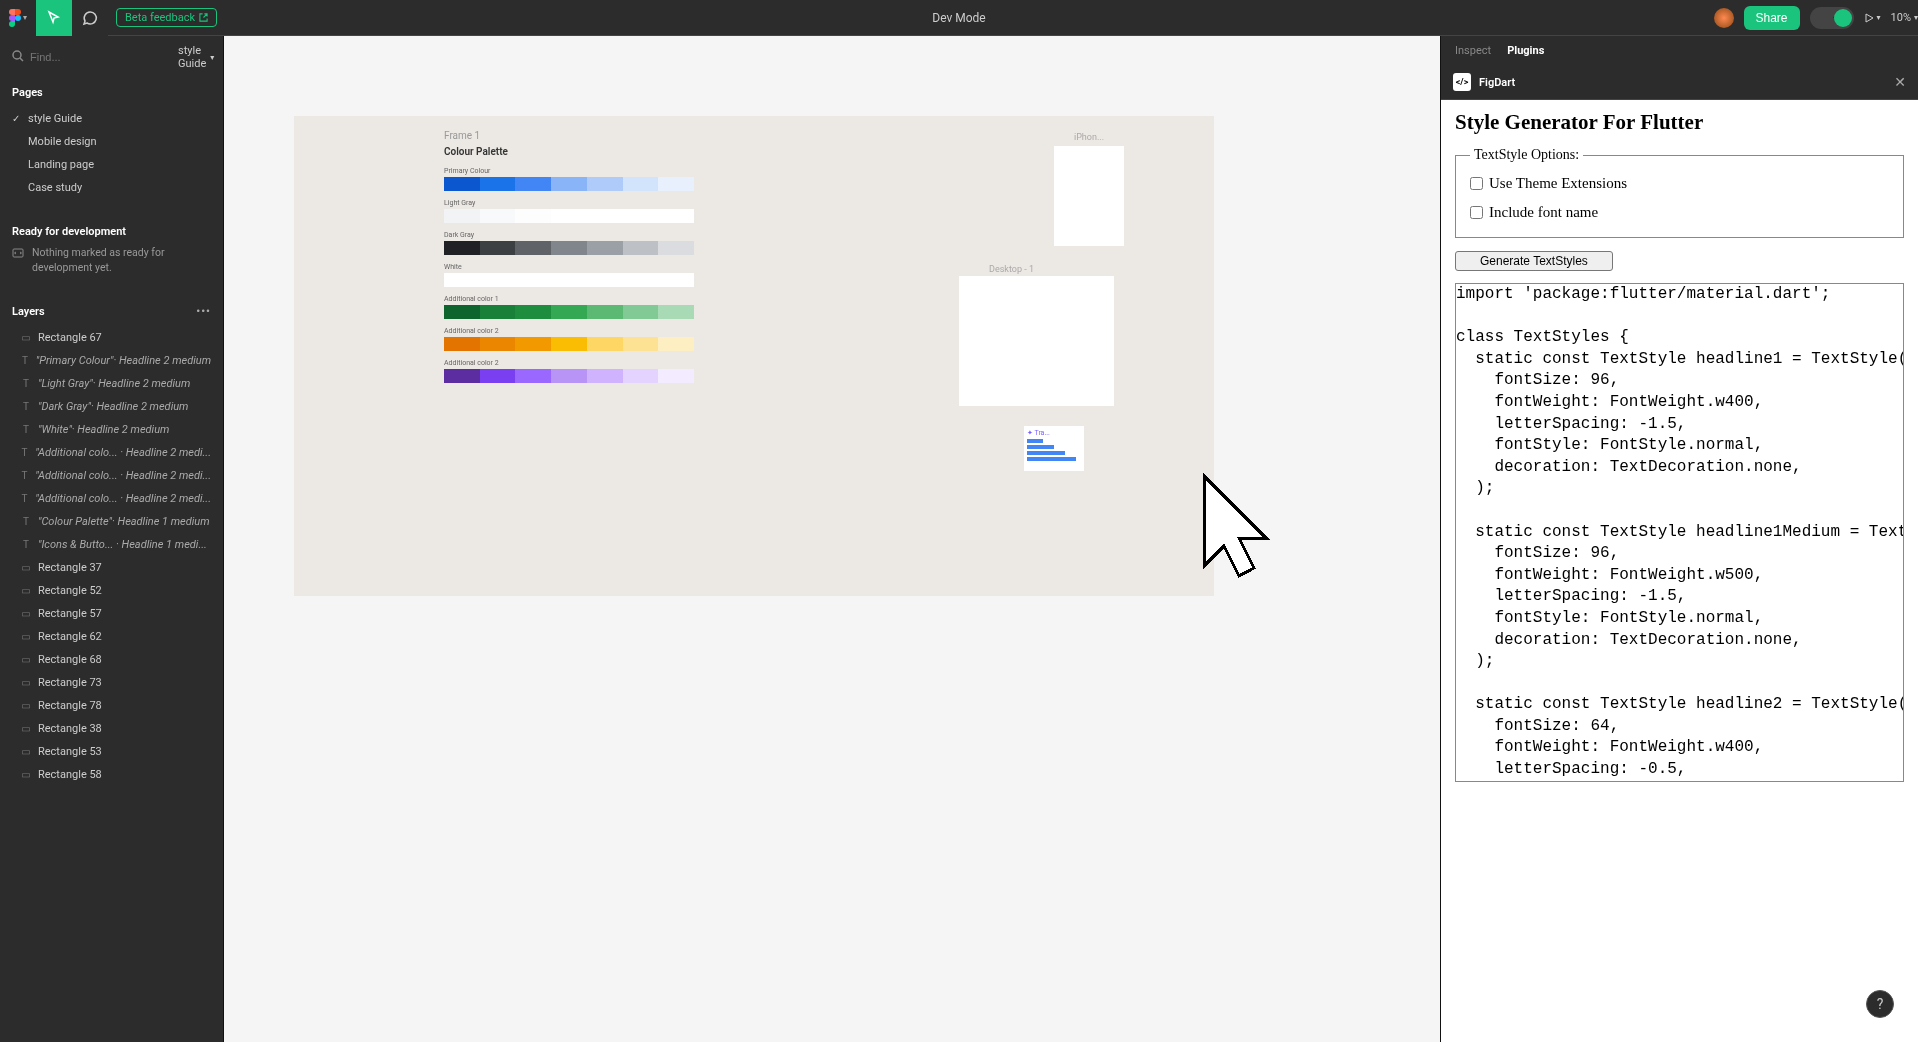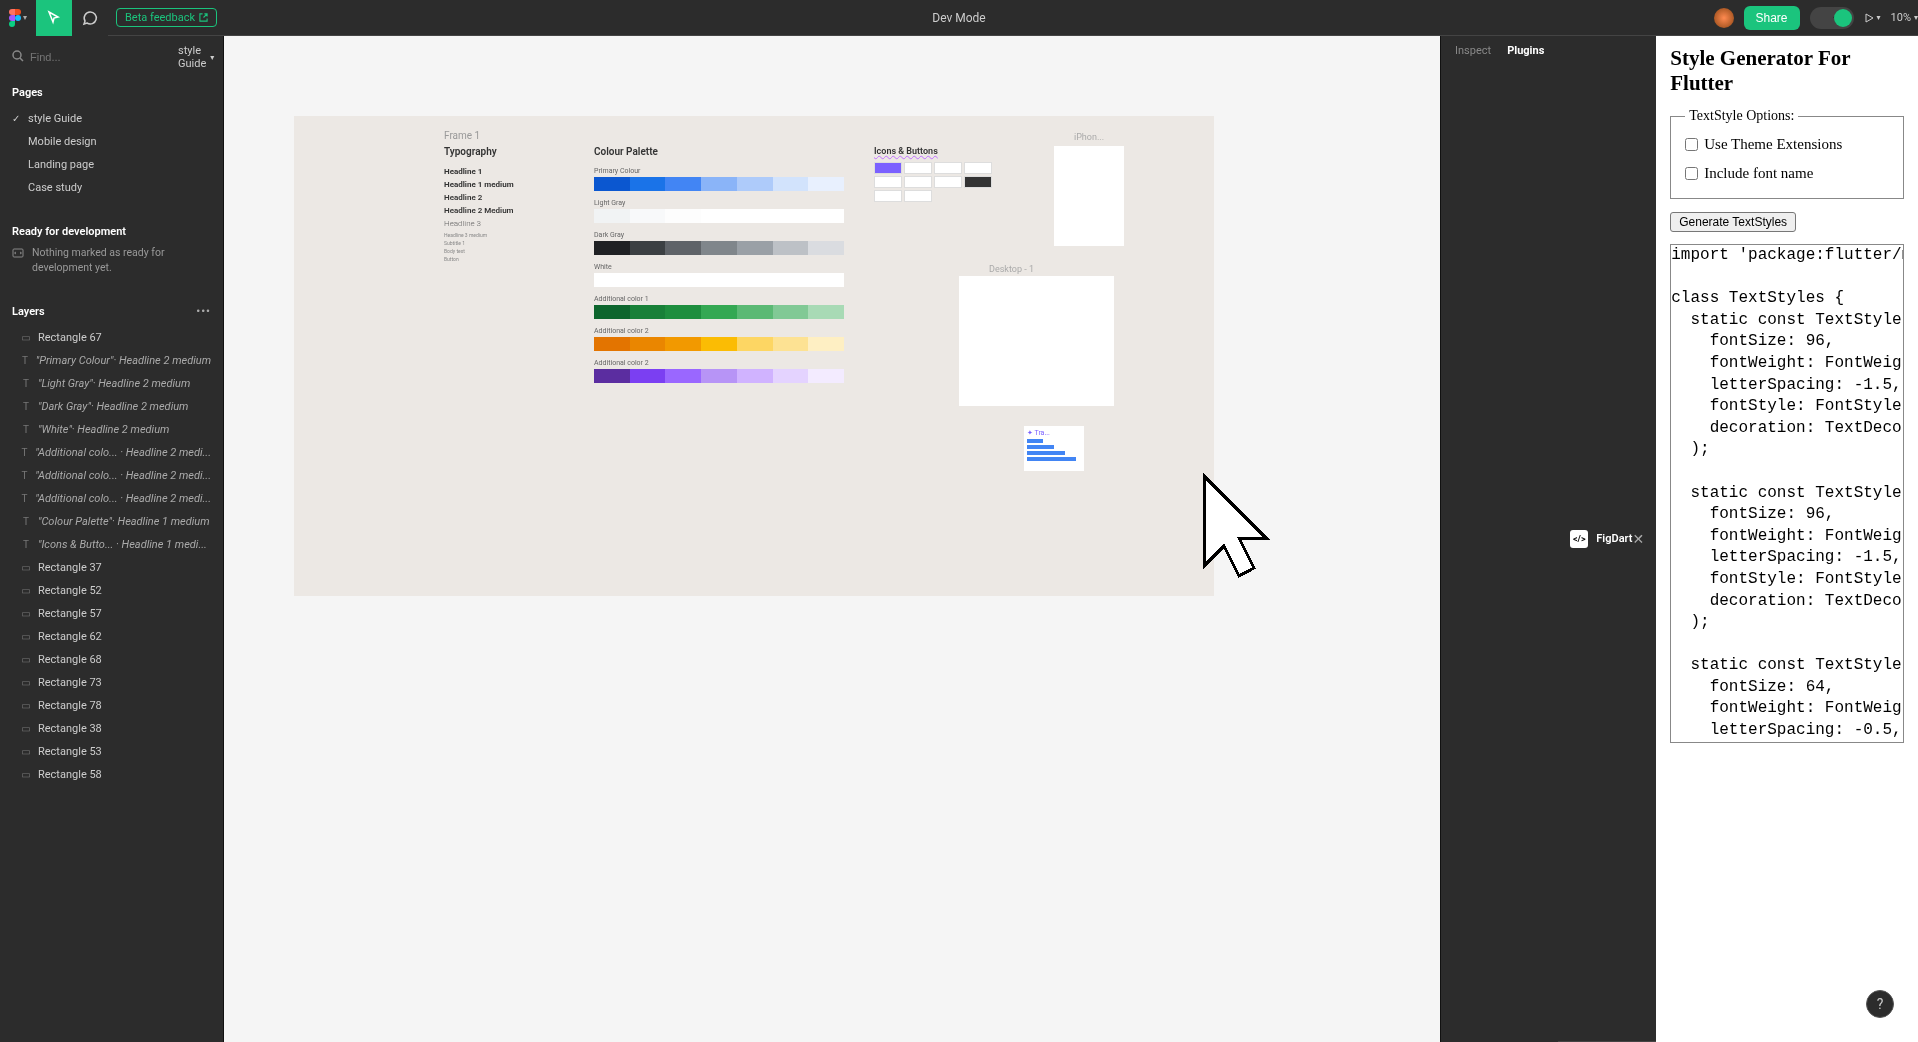--- a/index.html
+++ b/index.html
@@ -287,21 +287,21 @@
   left: 960px;
   top: 430px;
 }
 
 
 .right-panel {
   width: 478px;
   background: #2c2c2c;
   border-left: 1px solid #111;
   display: flex;
-  flex-direction: row;
+  flex-direction: column;
 }
 .right-tabs {
   display: flex;
   gap: 16px;
   padding: 8px 14px;
   font-size: 11px;
 }
 .right-tab { color: #888; cursor: pointer; }
 .right-tab.active { color: #fff; font-weight: 700; }
 
@@ -356,21 +356,21 @@
   align-items: center;
   gap: 6px;
   font-family: Georgia, serif;
   font-size: 15px;
   margin-bottom: 12px;
 }
 .checkbox-row:last-child { margin-bottom: 0; }
 .gen-btn {
   border: 1px solid #777;
   background: #efefef;
-  padding: 2px 8px;
+  padding: 2px 24px;
   font-size: 12px;
   border-radius: 3px;
   cursor: pointer;
   margin-bottom: 12px;
 }
 .code-block {
   border: 1px solid #888;
   font-family: "Courier New", monospace;
   font-size: 16px;
   white-space: pre;
@@ -569,32 +569,20 @@
           <span class="layer-icon">▭</span>
           <span>Rectangle 58</span>
         </div>
       </div>
   </div>
 
   <div class="canvas">
     <div class="canvas-content">
       <div class="frame-label">Frame 1</div>
 
-      <div class="typo-col">
-        <div class="typo-title">Typography</div>
-        <div class="typo-row bold">Headline 1</div>
-        <div class="typo-row bold">Headline 1 medium</div>
-        <div class="typo-row semi">Headline 2</div>
-        <div class="typo-row semi">Headline 2 Medium</div>
-        <div class="typo-row light">Headline 3</div>
-        <div class="typo-tiny">Headline 3 medium</div>
-        <div class="typo-tiny">Subtitle 1</div>
-        <div class="typo-tiny">Body text</div>
-        <div class="typo-tiny">Button</div>
-      </div>
 
       <div class="palette-col">
         <div class="pal-title">Colour Palette</div>
         <div id="palette-groups">
             <div class="pal-label">Primary Colour</div>
             <div class="pal-row">
               <div class="pal-cell" style="background: rgb(11, 87, 208);"></div>
               <div class="pal-cell" style="background: rgb(26, 115, 232);"></div>
               <div class="pal-cell" style="background: rgb(66, 133, 244);"></div>
               <div class="pal-cell" style="background: rgb(138, 180, 248);"></div>
@@ -658,35 +646,20 @@
               <div class="pal-cell" style="background: rgb(123, 63, 242);"></div>
               <div class="pal-cell" style="background: rgb(154, 103, 255);"></div>
               <div class="pal-cell" style="background: rgb(183, 148, 246);"></div>
               <div class="pal-cell" style="background: rgb(208, 179, 255);"></div>
               <div class="pal-cell" style="background: rgb(228, 211, 255);"></div>
               <div class="pal-cell" style="background: rgb(243, 235, 255);"></div>
             </div>
           </div>
       </div>
 
-      <div class="icons-col">
-        <div class="ic-title">Icons &amp; Buttons</div>
-        <div class="ic-grid">
-          <div class="ic-box" style="background:#7b61ff"></div>
-          <div class="ic-box"></div>
-          <div class="ic-box"></div>
-          <div class="ic-box"></div>
-          <div class="ic-box"></div>
-          <div class="ic-box"></div>
-          <div class="ic-box"></div>
-          <div class="ic-box" style="background:#333"></div>
-          <div class="ic-box"></div>
-          <div class="ic-box"></div>
-        </div>
-      </div>
 
       <div class="phone-label">iPhon...</div>
       <div class="phone-box"></div>
 
       <div class="desktop-label">Desktop - 1</div>
       <div class="desktop-box"></div>
 
       <div class="tra-widget">
         <div class="tra-label">✦ Tra...</div>
         <div class="tra-bar" style="background:#4285f4;width:30%"></div>

